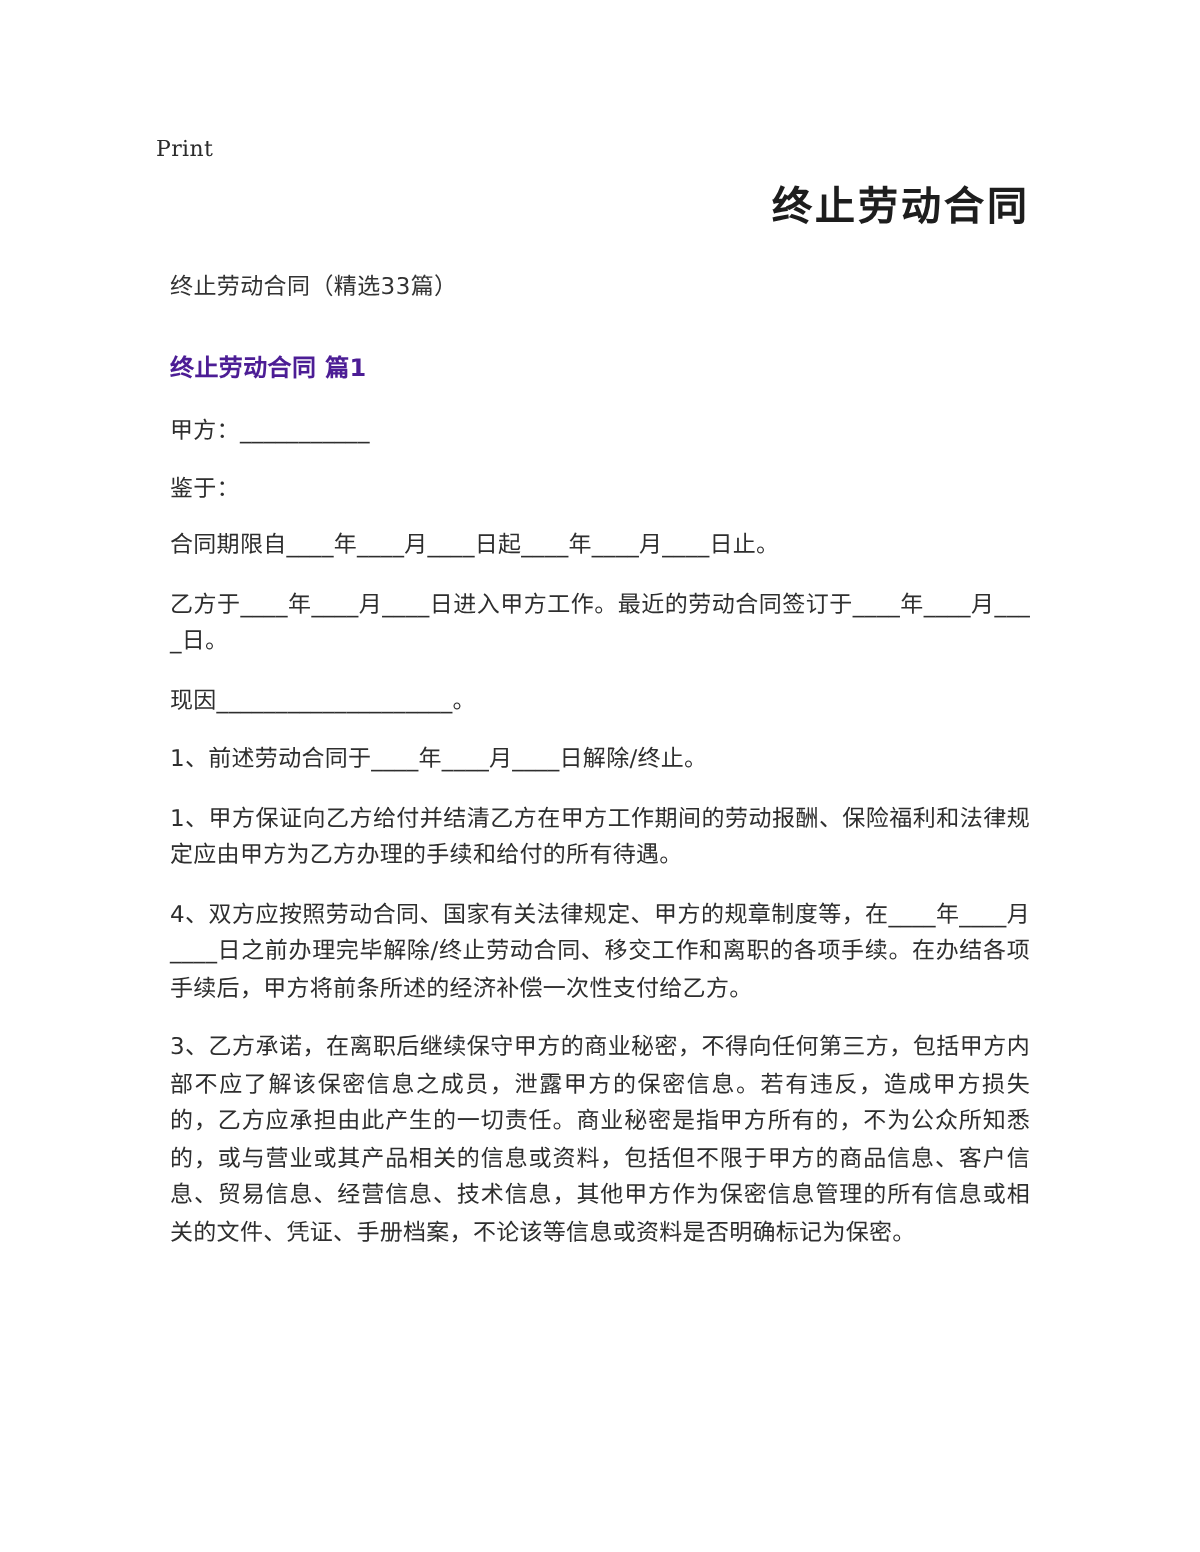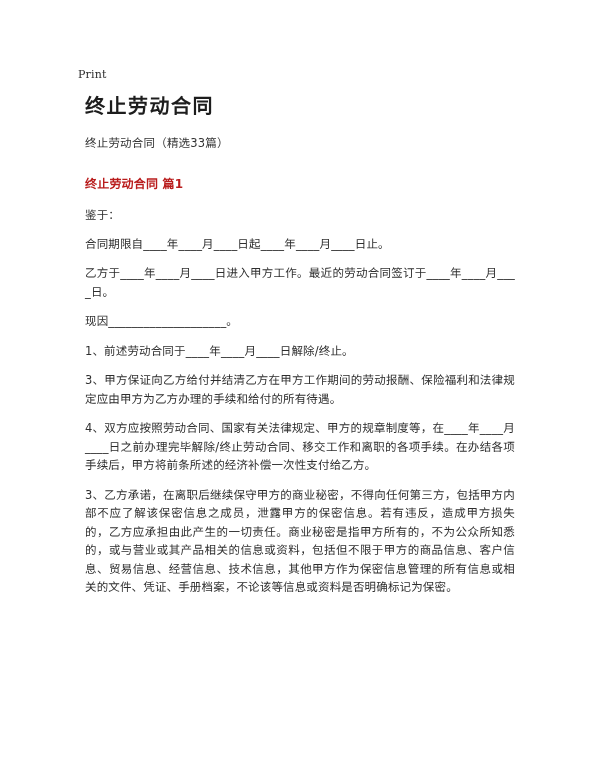--- a/index.html
+++ b/index.html
@@ -44,40 +44,40 @@
     position: absolute;
     left: 85px;
     top: 92px;
     width: 430px;
   }
 
   .doc-title {
     font-size: 20px;
     line-height: 28px;
     font-weight: 700;
-    text-align: left;
+    text-align: right;
     color: #1d1d1d;
     letter-spacing: 1.5px;
     margin: 0 0 14px 0;
-    font-family: Liberation Sans, sans-serif;
+    font-family: Liberation Mono, monospace;
   }
 
   .doc-subtitle {
     font-size: 11.5px;
     line-height: 18px;
     color: #333333;
     margin: 0 0 23px 0;
     letter-spacing: 0.2px;
   }
 
   .doc-heading {
     font-size: 12px;
     line-height: 18px;
     font-weight: 700;
-    color: #b91c1c;
+    color: #4c1d95;
     margin: 0 0 13px 0;
     letter-spacing: 0.2px;
   }
 
   .para {
     font-size: 11.5px;
     line-height: 18.5px;
     color: #2e2e2e;
     margin: 0 0 11px 0;
     text-align: justify;
@@ -97,34 +97,35 @@
   <div class="print-bar">Print</div>
 
   <div class="doc">
 
     <h1 class="doc-title">终止劳动合同</h1>
 
     <p class="doc-subtitle">终止劳动合同（精选33篇）</p>
 
     <h2 class="doc-heading">终止劳动合同 篇1</h2>
 
+    <p class="para para-tight">甲方：___________</p>
 
 
     <p class="para para-tight">鉴于：</p>
 
     <p class="para">合同期限自____年____月____日起____年____月____日止。</p>
 
     <p class="para">乙方于____年____月____日进入甲方工作。最近的劳动合同签订于____年____月____日。</p>
 
     <p class="para">现因____________________。</p>
 
 
     <p class="para">1、前述劳动合同于____年____月____日解除/终止。</p>
 
-    <p class="para">3、甲方保证向乙方给付并结清乙方在甲方工作期间的劳动报酬、保险福利和法律规定应由甲方为乙方办理的手续和给付的所有待遇。</p>
+    <p class="para">1、甲方保证向乙方给付并结清乙方在甲方工作期间的劳动报酬、保险福利和法律规定应由甲方为乙方办理的手续和给付的所有待遇。</p>
 
 
     <p class="para">4、双方应按照劳动合同、国家有关法律规定、甲方的规章制度等，在____年____月____日之前办理完毕解除/终止劳动合同、移交工作和离职的各项手续。在办结各项手续后，甲方将前条所述的经济补偿一次性支付给乙方。</p>
 
     <p class="para">3、乙方承诺，在离职后继续保守甲方的商业秘密，不得向任何第三方，包括甲方内部不应了解该保密信息之成员，泄露甲方的保密信息。若有违反，造成甲方损失的，乙方应承担由此产生的一切责任。商业秘密是指甲方所有的，不为公众所知悉的，或与营业或其产品相关的信息或资料，包括但不限于甲方的商品信息、客户信息、贸易信息、经营信息、技术信息，其他甲方作为保密信息管理的所有信息或相关的文件、凭证、手册档案，不论该等信息或资料是否明确标记为保密。</p>
 
   </div>
 </div>
 
 </body></html>

